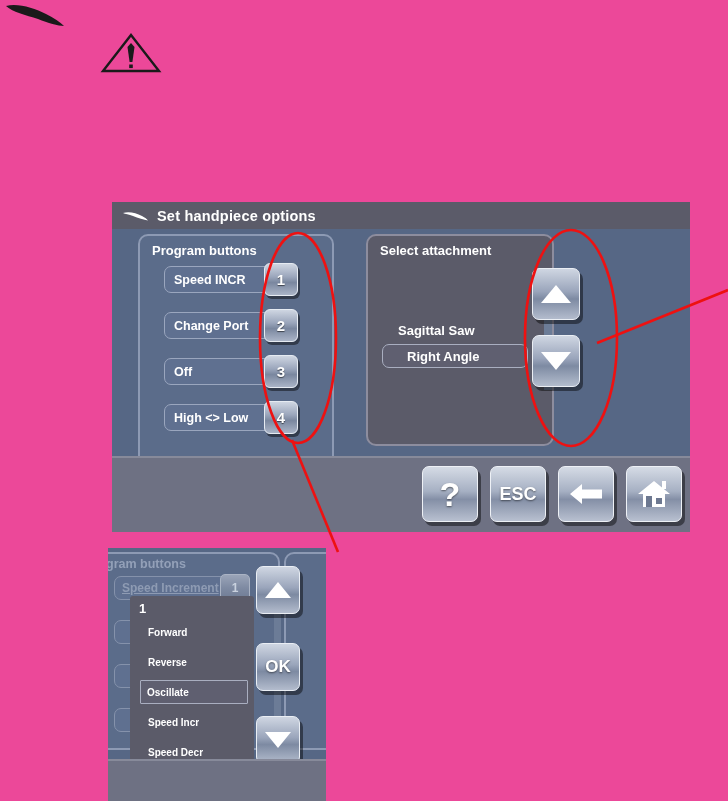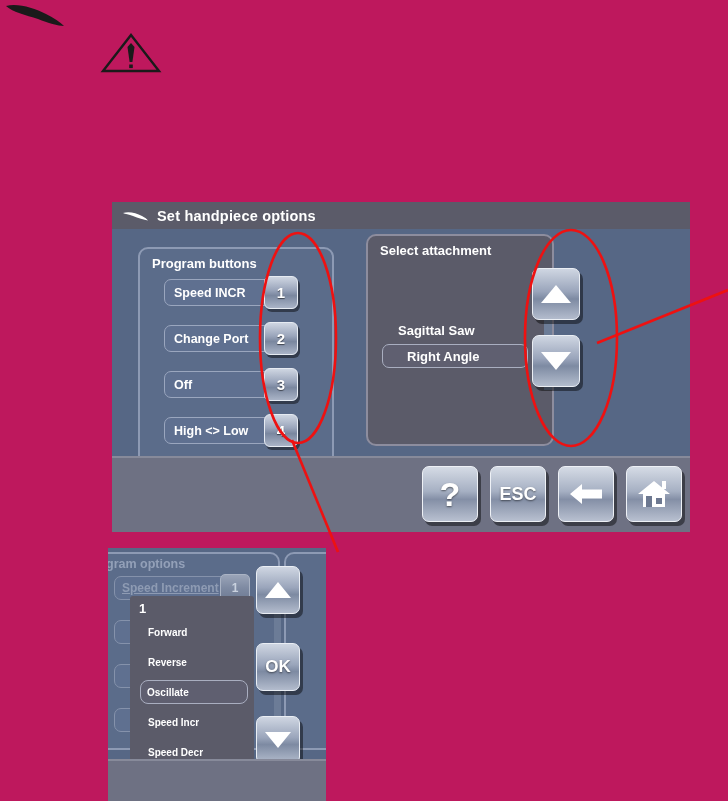--- a/index.html
+++ b/index.html
@@ -5,21 +5,21 @@
   * { box-sizing: border-box; }
   html, body {
     margin: 0; padding: 0;
     background: #ffffff;
     font-family: "Liberation Sans", sans-serif;
   }
   #page {
     position: relative;
     width: 728px; height: 801px;
     overflow: hidden;
-    background: #be185d;
+    background: #ec4899;
   }
 
   
   .scalpel-glyph { position: absolute; left: 4px; top: 2px; width: 62px; height: 30px; }
   .warn-glyph { position: absolute; left: 100px; top: 32px; width: 62px; height: 42px; }
 
   
   .device {
     position: absolute;
     left: 112px; top: 202px;
@@ -44,21 +44,21 @@
     width: 100%; height: 225px;
   }
 
   
   .panel {
     position: absolute;
     border: 2px solid #8d9ab4;
     border-radius: 10px;
   }
   .panel-left {
-    left: 26px; top: 18px; width: 196px; height: 261px;
+    left: 26px; top: 5px; width: 196px; height: 261px;
     background: #5b6c8a;
     padding-left: 41px;
   }
   .panel-right {
     left: 254px; top: 5px; width: 188px; height: 212px;
     background: #5b5b69;
     border-color: #8d8d9e;
   }
   .panel-heading {
     position: absolute; left: 12px; top: 7px;
@@ -201,21 +201,21 @@
   }
   .mrow {
     position: absolute; left: 10px; width: 108px; height: 24px;
     display: flex; align-items: center; padding-left: 8px;
     color: #ffffff; font-size: 10px; font-weight: bold;
     white-space: nowrap;
   }
   .mrow.selected {
     background: #5f5f70;
     border: 1.5px solid #a9aec0;
-    border-radius: 8px;
+    border-radius: 1px;
     padding-left: 6px;
   }
   .inset-arrow {
     position: absolute;
     width: 44px; height: 48px;
     border-radius: 7px;
     background: linear-gradient(180deg,#cfd6e2 0%,#9aa5bb 45%,#7d8aa2 60%,#b3bccd 100%);
     border: 1px solid #eaeef4;
     box-shadow: 3px 4px 0 rgba(0,0,0,.45);
     display: flex; align-items: center; justify-content: center;
@@ -320,21 +320,21 @@
             <rect x="19" y="19" width="6" height="6" fill="#6d7890"></rect>
             <rect x="9" y="17" width="6" height="11" fill="#6d7890"></rect>
           </svg>
         </div>
       </div>
     </div>
   </div>
 
   <div class="inset">
     <div class="inset-bg-panel" style="left:-18px; top:4px; width:190px; height:198px;"></div>
-    <div class="inset-dim-text" style="left:-2px; top:9px;">gram options</div>
+    <div class="inset-dim-text" style="left:-2px; top:9px;">gram buttons</div>
     <div class="inset-dim-text" style="left:184px; top:9px;">S</div>
     <div class="inset-bg-panel" style="left:176px; top:4px; width:60px; height:198px;"></div>
     <div class="inset-plate" style="left:6px; top:28px; width:116px; height:24px;text-decoration:underline;">Speed Increment</div>
     <div class="inset-key-dim" style="left:112px; top:26px; width:30px; height:28px;">1</div>
     <div class="inset-plate" style="left:6px; top:72px; width:116px; height:24px;"></div>
     <div class="inset-plate" style="left:6px; top:116px; width:116px; height:24px;"></div>
     <div class="inset-plate" style="left:6px; top:160px; width:116px; height:24px;"></div>
 
     <div class="inset-scroll-track"></div>
 

